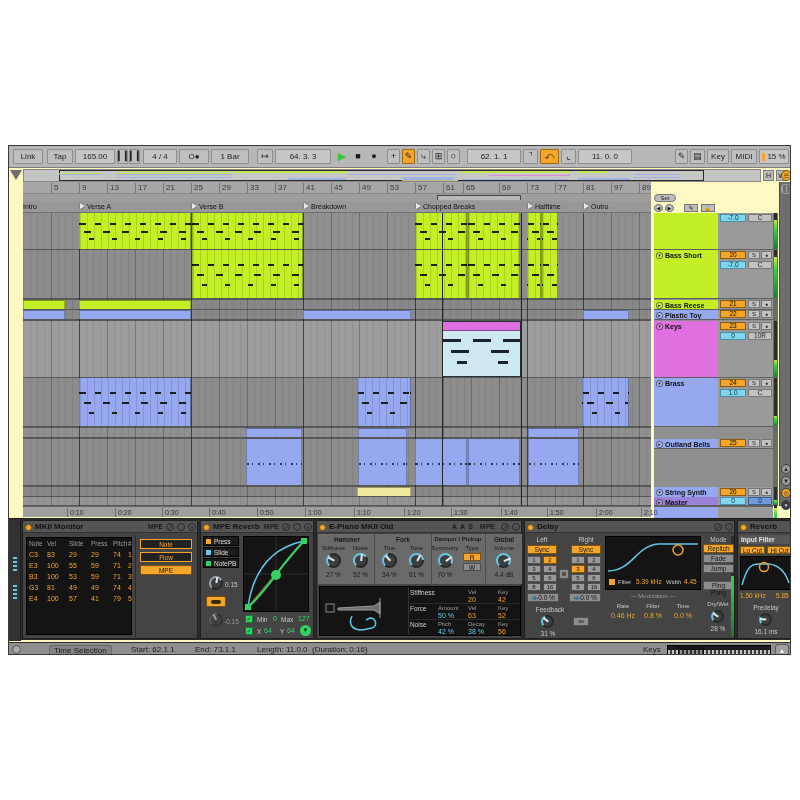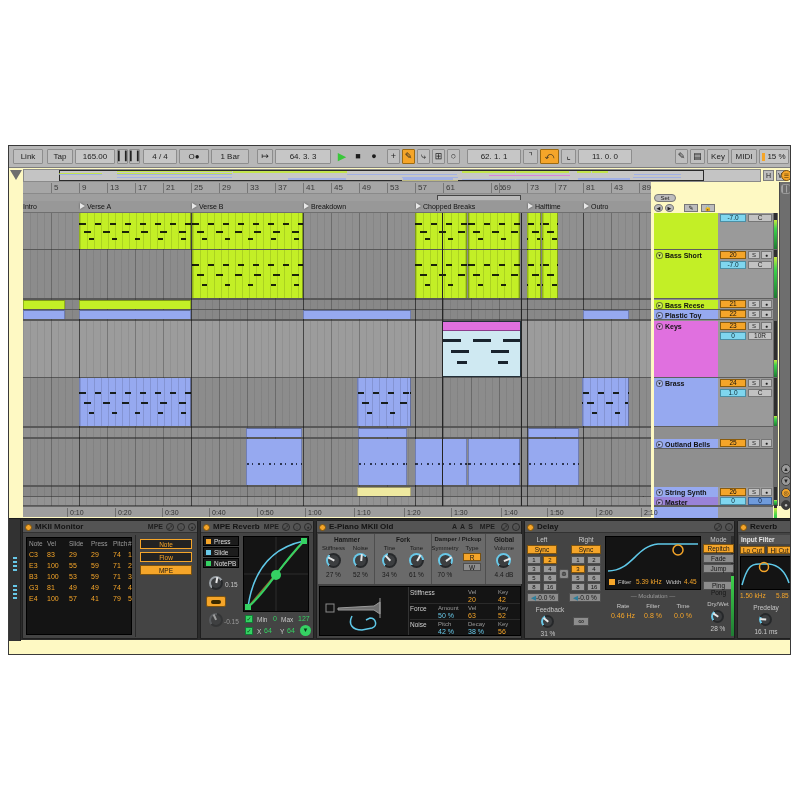--- a/index.html
+++ b/index.html
@@ -202,26 +202,26 @@
         <div class="bar-num" style="left: 168px;">25</div>
         <div class="bar-num" style="left: 196px;">29</div>
         <div class="bar-num" style="left: 224px;">33</div>
         <div class="bar-num" style="left: 252px;">37</div>
         <div class="bar-num" style="left: 280px;">41</div>
         <div class="bar-num" style="left: 308px;">45</div>
         <div class="bar-num" style="left: 336px;">49</div>
         <div class="bar-num" style="left: 364px;">53</div>
         <div class="bar-num" style="left: 392px;">57</div>
         <div class="bar-num" style="left: 420px;">61</div>
-        <div class="bar-num" style="left: 468px;">65</div>
+        <div class="bar-num" style="left: 440px;">65</div>
         <div class="bar-num" style="left: 476px;">69</div>
         <div class="bar-num" style="left: 504px;">73</div>
         <div class="bar-num" style="left: 532px;">77</div>
         <div class="bar-num" style="left: 560px;">81</div>
-        <div class="bar-num" style="left: 588px;">43</div>
+        <div class="bar-num" style="left: 588px;">97</div>
         <div class="bar-num" style="left: 616px;">89</div>
       </div>
     <div id="scrub">
       <div id="loop-brace" style="left: 414px; width: 84px;"></div>
     </div>
     <div id="locator-row">
         <div class="locator" style="left: 0px;"><span class="loc-name">Intro</span></div>
         <div class="locator" style="left: 56px;"><div class="loc-tri" style="display: inline-block;"></div><span class="loc-name">Verse A</span></div>
         <div class="locator" style="left: 168px;"><div class="loc-tri" style="display: inline-block;"></div><span class="loc-name">Verse B</span></div>
         <div class="locator" style="left: 280px;"><div class="loc-tri" style="display: inline-block;"></div><span class="loc-name">Breakdown</span></div>
@@ -682,14 +682,26 @@
         </svg>
       </div>
       <span class="ol val-o" style="left:2px;top:71px;font-size:6.5px">1.50 kHz</span>
       <span class="ol val-o" style="left:38px;top:71px;font-size:6.5px">5.85</span>
       <div class="ol lbl" style="left:2px;top:83px;width:52px;text-align:center">Predelay</div>
       <div class="knob" style="left:21px;top:92px;width:13px;height:13px;--p:20%;--rot:-85deg"></div>
       <div class="ol lbl" style="left:2px;top:107px;width:52px;text-align:center">16.1 ms</div>
     </div>
   </div>
 
+  <div id="status">
+    <div id="info-circle"></div>
+    <div class="sb" id="sel-mode">Time Selection</div>
+    <div class="sb" style="left:122px">Start: 62.1.1</div>
+    <div class="sb" style="left:186px">End: 73.1.1</div>
+    <div class="sb" style="left:248px"><span>Length: 11.0.0</span>&nbsp;&nbsp;<span>(Duration: 0:16)</span></div>
+    <div class="sb" style="left:634px">Keys</div>
+    <div id="keys-strip">
+        <div id="keys-frame"></div>
+      </div>
+    <div id="tri-up">▲</div>
+  </div>
 
 </div>
 
 </body></html>

